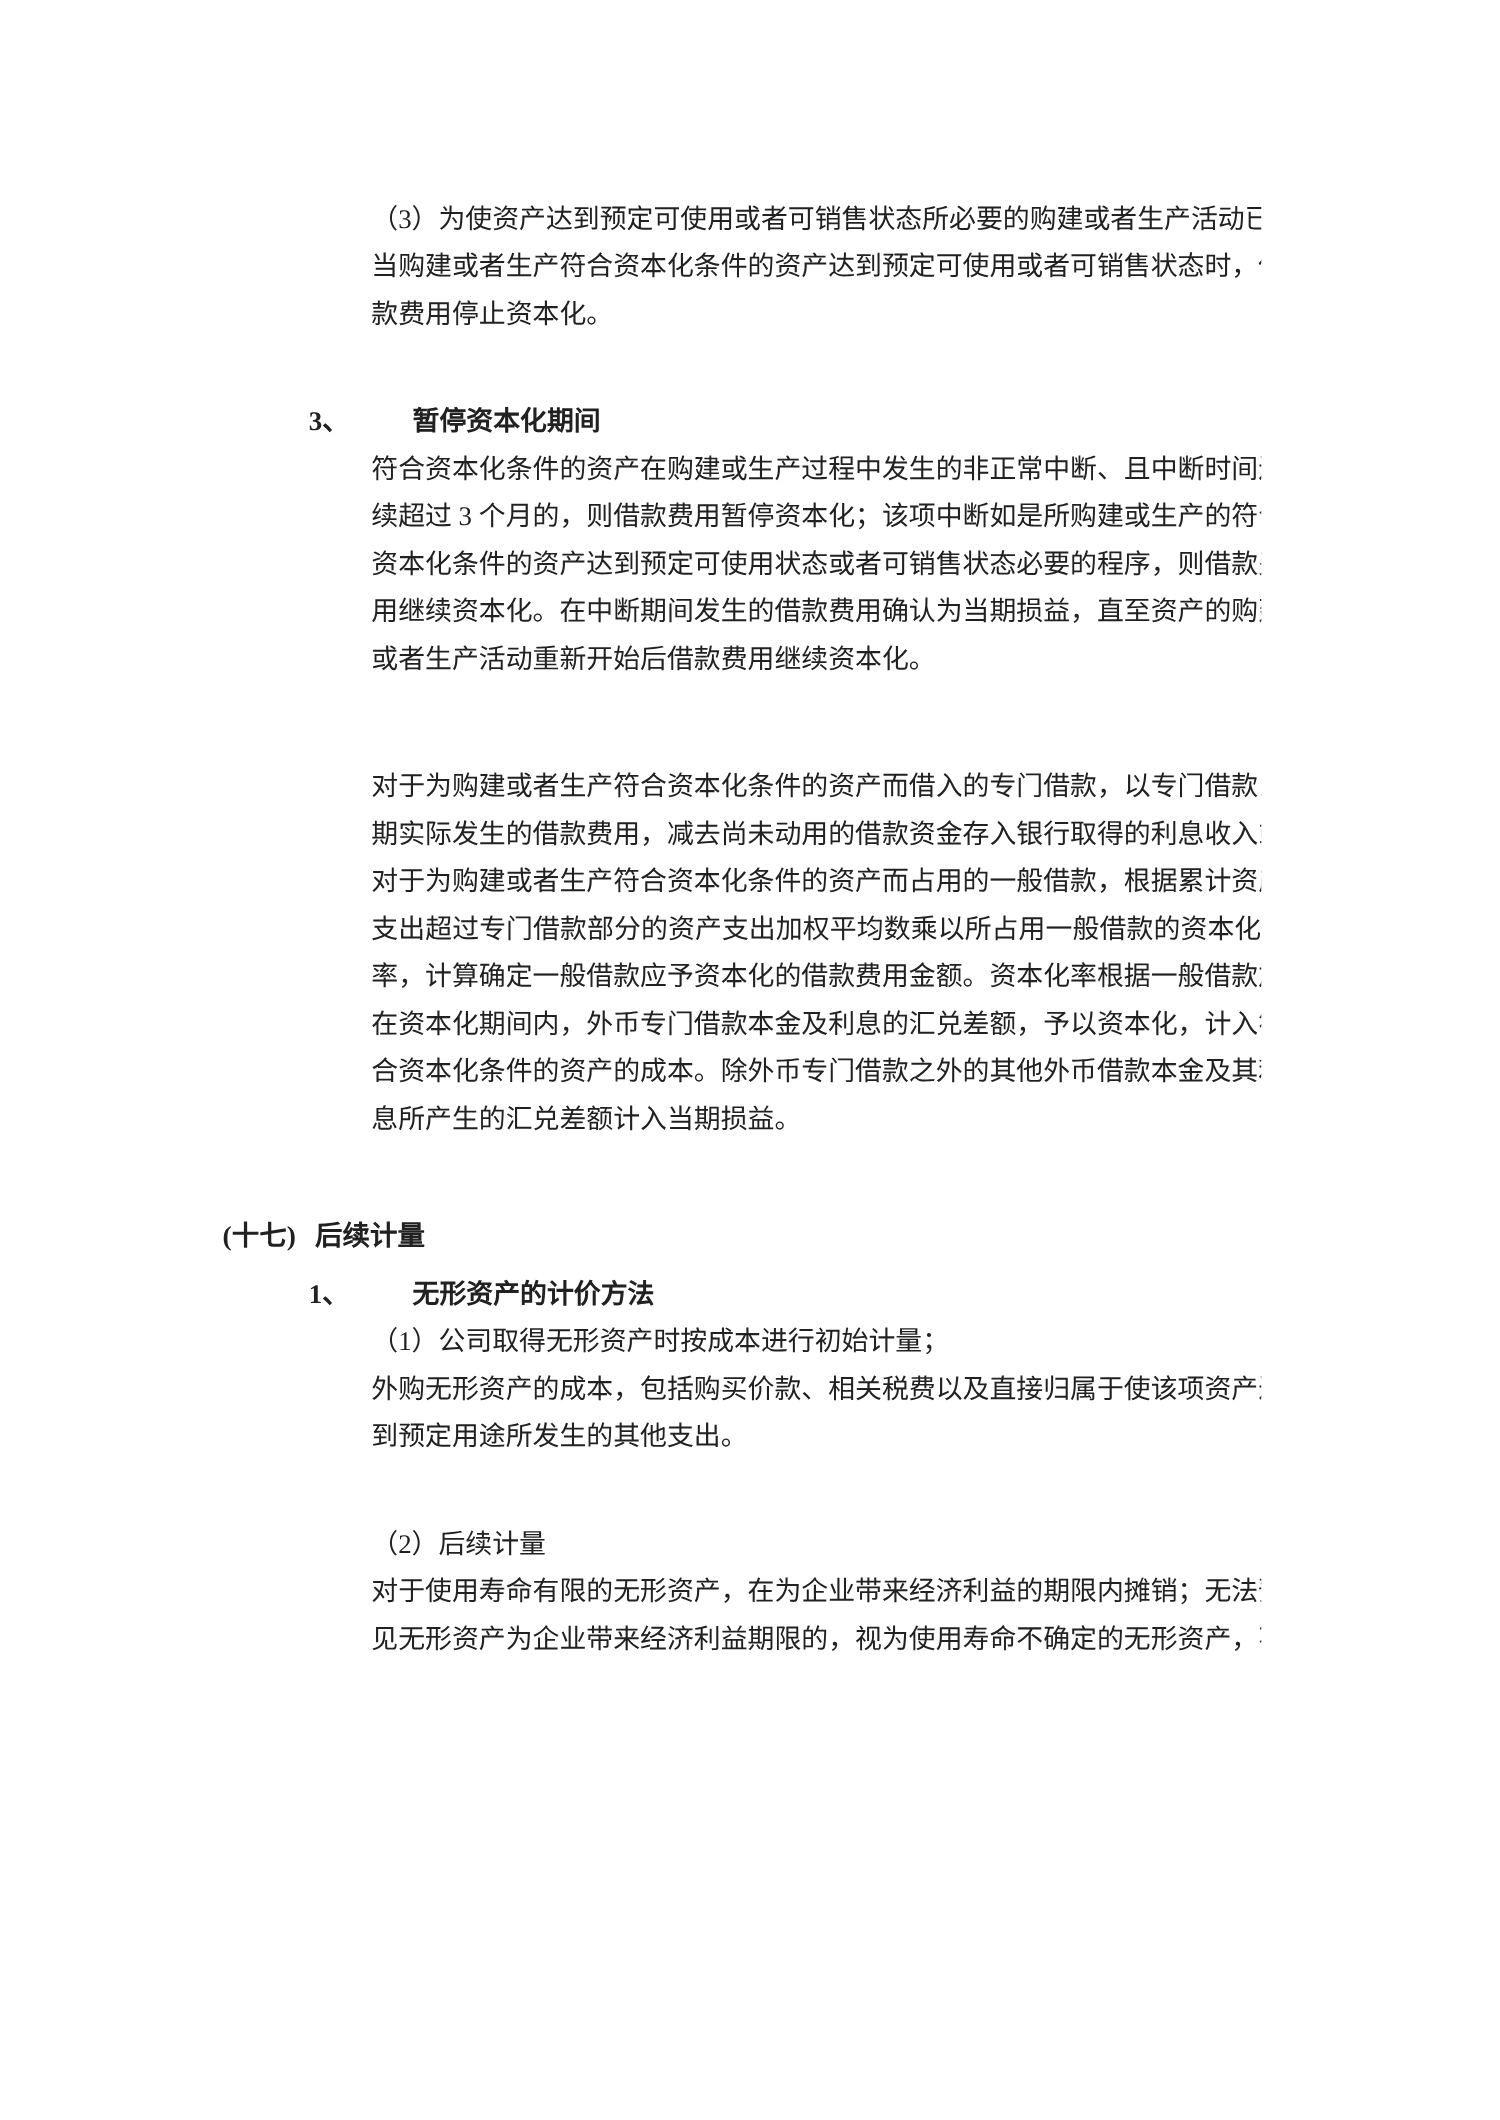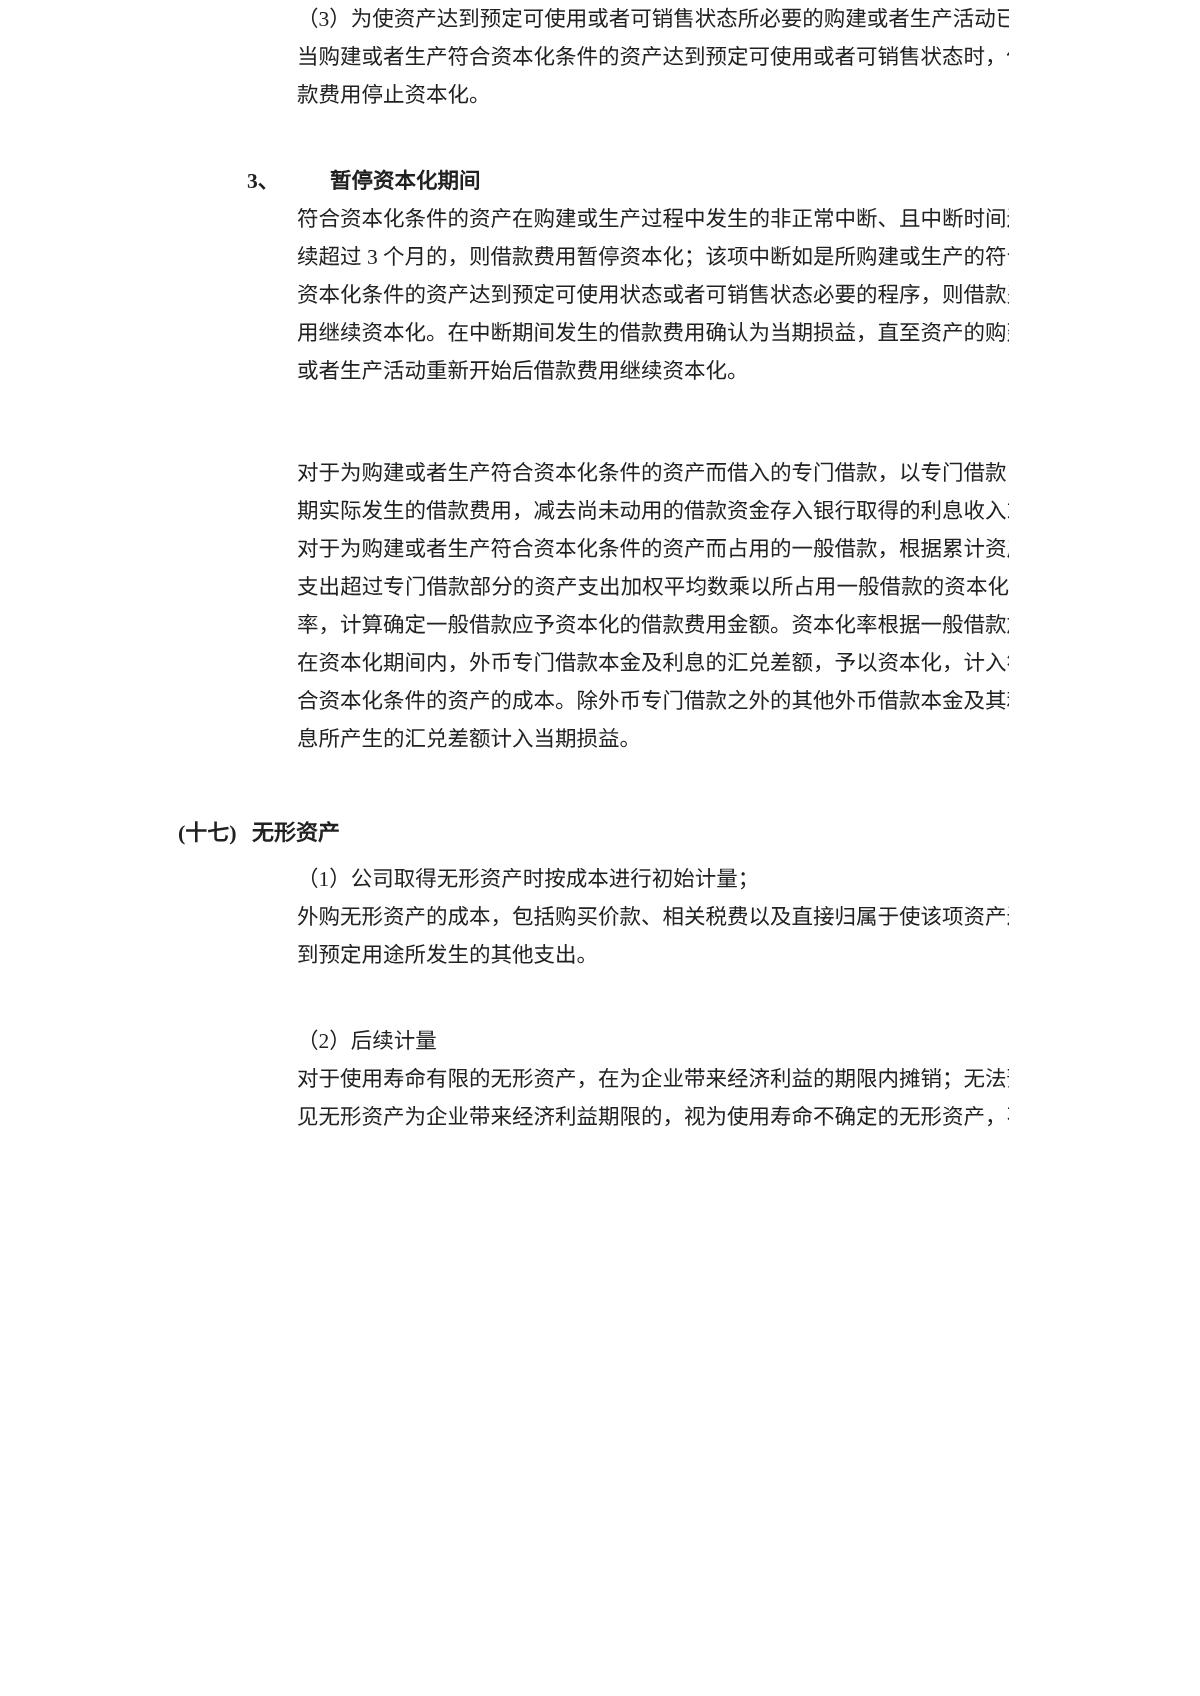--- a/index.html
+++ b/index.html
@@ -12,20 +12,21 @@
     position: relative;
     width: 1200px;
     height: 1696px;
     margin: 0 auto;
     background: #ffffff;
     overflow: hidden;
     font-family: "Liberation Serif", "DejaVu Serif", serif;
     color: #212121;
   }
   .doc {
+    padding-top: 156px;
     font-size: 21.5px;
   }
   
   .para {
     margin-left: 297px;
     width: 712px;
   }
   .line {
     height: 38px;
     line-height: 38px;
@@ -90,22 +91,23 @@
         <div class="line">对于为购建或者生产符合资本化条件的资产而占用的一般借款，根据累计资产</div>
         <div class="line">支出超过专门借款部分的资产支出加权平均数乘以所占用一般借款的资本化</div>
         <div class="line">率，计算确定一般借款应予资本化的借款费用金额。资本化率根据一般借款加</div>
       </div>
       <div class="para">
         <div class="line">在资本化期间内，外币专门借款本金及利息的汇兑差额，予以资本化，计入符</div>
         <div class="line">合资本化条件的资产的成本。除外币专门借款之外的其他外币借款本金及其利</div>
         <div class="line end">息所产生的汇兑差额计入当期损益。</div>
       </div>
       <div class="gap" style="height: 56px;"></div>
-      <div class="heading sec-heading"><span class="hnum">(十七)</span><span class="htitle">无形资产</span></div>
+      <div class="heading sec-heading"><span class="hnum">(十七)</span><span class="htitle">后续计量</span></div>
       <div class="gap" style="height: 8px;"></div>
+      <div class="heading num-heading"><span class="hnum">1、</span><span class="htitle">无形资产的计价方法</span></div>
       <div class="para">
         <div class="line end">（1）公司取得无形资产时按成本进行初始计量；</div>
       </div>
       <div class="para">
         <div class="line">外购无形资产的成本，包括购买价款、相关税费以及直接归属于使该项资产达</div>
         <div class="line end">到预定用途所发生的其他支出。</div>
       </div>
       <div class="gap" style="height: 48px;"></div>
       <div class="para">
         <div class="line end">（2）后续计量</div>

